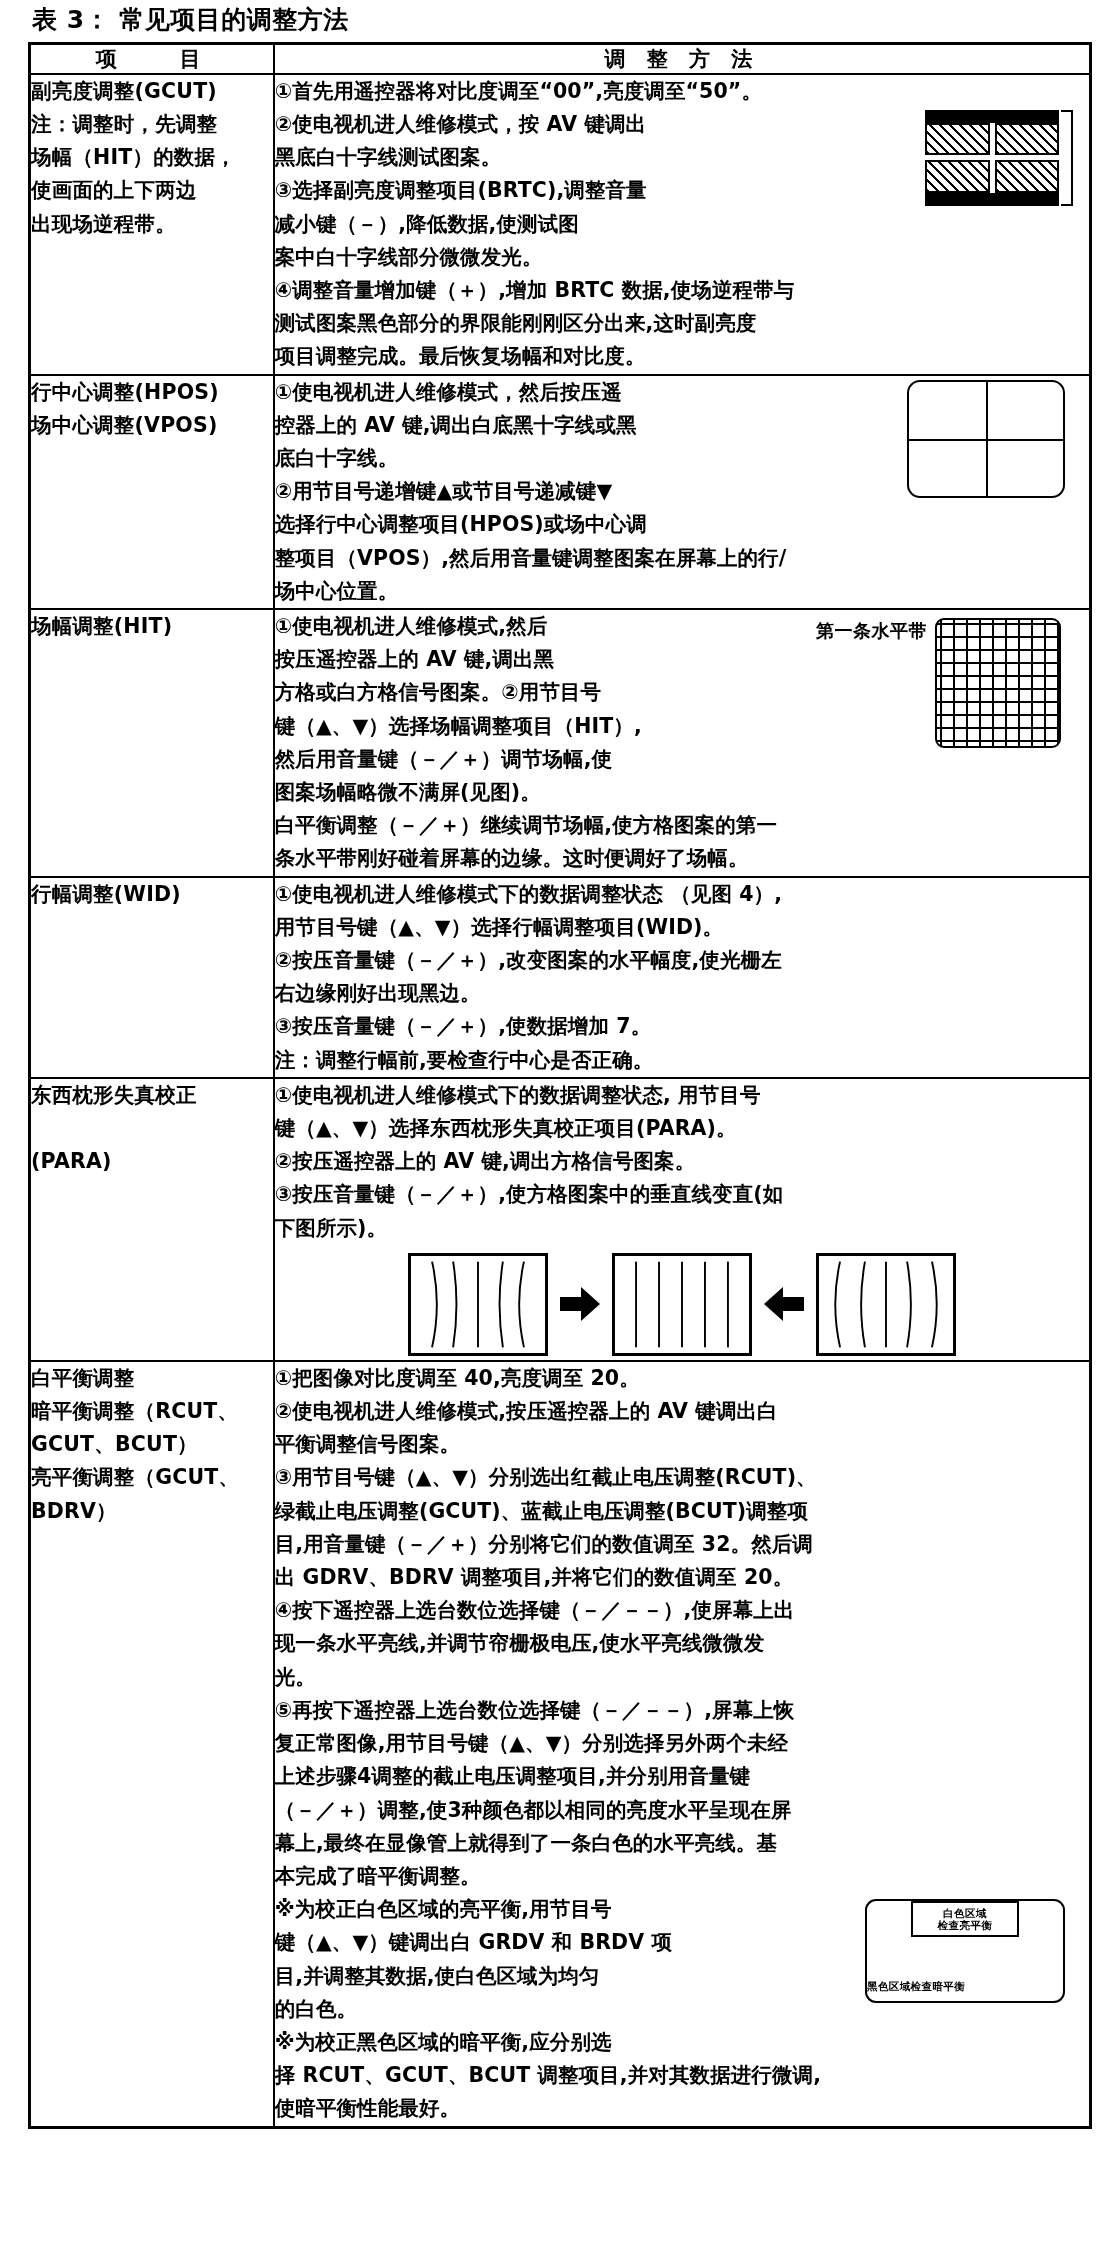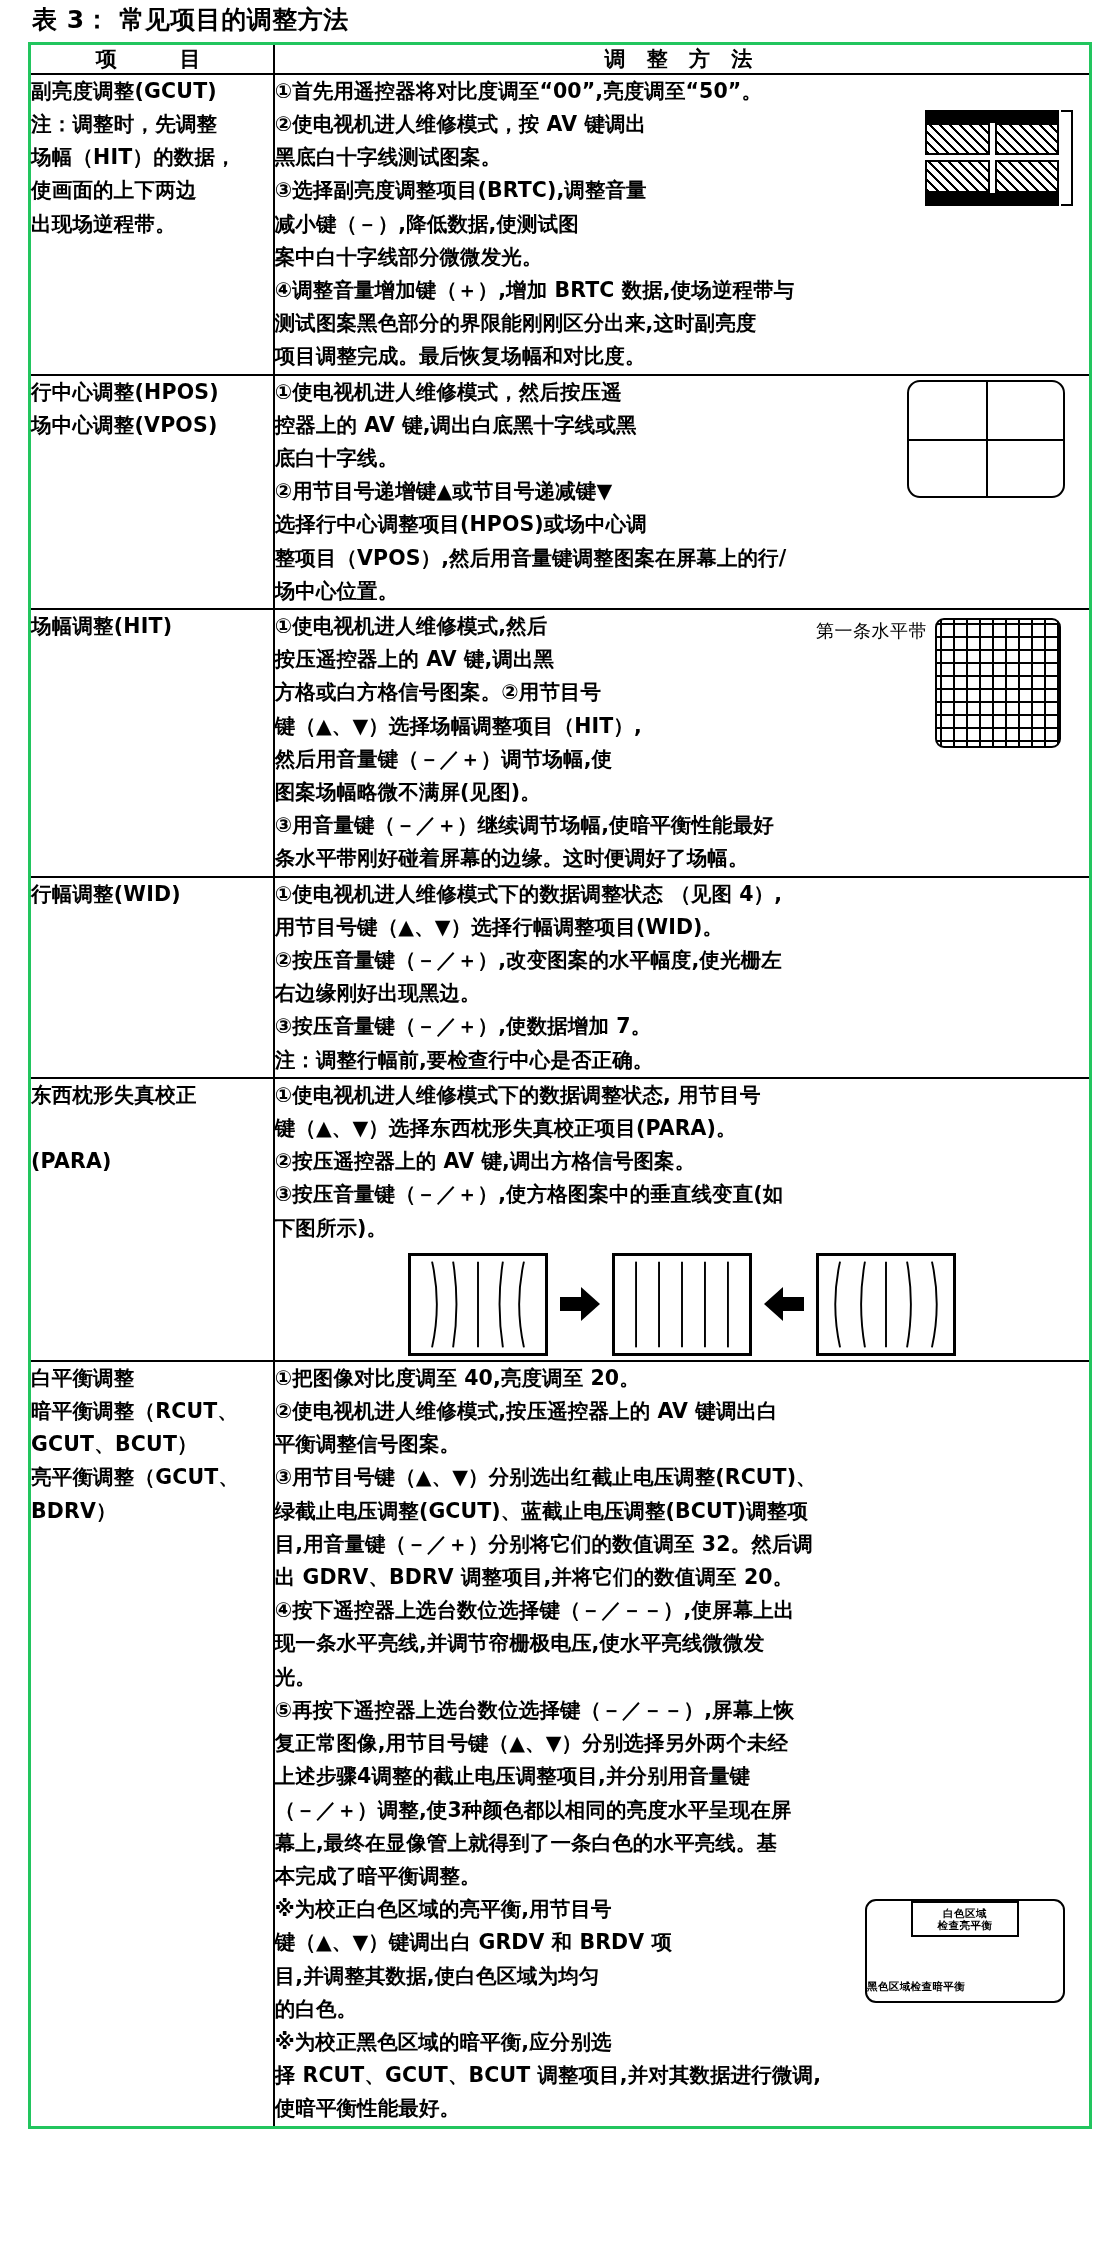--- a/index.html
+++ b/index.html
@@ -27,21 +27,21 @@
     letter-spacing: 0.5px;
     margin: 0 0 7px 18px;
     line-height: 1.15;
     white-space: nowrap;
   }
   table.adjust-table {
     border-collapse: collapse;
     width: 1064px;
     margin-left: 14px;
     table-layout: fixed;
-    border: 3px solid #22c55e;
+    border: 3px solid #000000;
   }
   table.adjust-table td, table.adjust-table th {
     border: 2px solid #000;
     vertical-align: top;
     padding: 0;
   }
   col.c-item { width: 244px; }
   col.c-method { width: 816px; }
 
   th.hdr {
@@ -153,21 +153,21 @@
 
   
   .fig-hit {
     float: right;
     width: 138px;
     margin: 8px 16px 4px 10px;
     text-align: center;
   }
   .hit-label {
     font-size: 18px;
-    font-weight: normal;
+    font-weight: bold;
     white-space: nowrap;
     position: absolute;
     top: 6px;
     right: 162px;
     letter-spacing: 0.5px;
   }
   .grid-box {
     width: 126px;
     height: 130px;
     border: 2.5px solid #000;
@@ -361,21 +361,21 @@
           <div class="hit-label">第一条水平带</div>
           <div class="fig-hit">
             <div class="grid-box"></div>
           </div>
           <span class="ln">①使电视机进人维修模式,然后</span>
           <span class="ln">按压遥控器上的 AV 键,调出黑</span>
           <span class="ln">方格或白方格信号图案。②用节目号</span>
           <span class="ln">键（▲、▼）选择场幅调整项目（HIT）,</span>
           <span class="ln">然后用音量键（－／＋）调节场幅,使</span>
           <span class="ln">图案场幅略微不满屏(见图)。</span>
-          <span class="ln">③用音量键（－／＋）继续调节场幅,使暗平衡性能最好</span>
+          <span class="ln">白平衡调整（－／＋）继续调节场幅,使方格图案的第一</span>
           <span class="ln">条水平带刚好碰着屏幕的边缘。这时便调好了场幅。</span>
         </td>
       </tr>
 
       <tr>
         <td class="item-cell">
           <span class="ln">行幅调整(WID)</span>
         </td>
         <td class="method-cell">
           <span class="ln">①使电视机进人维修模式下的数据调整状态 （见图 4）,</span>

